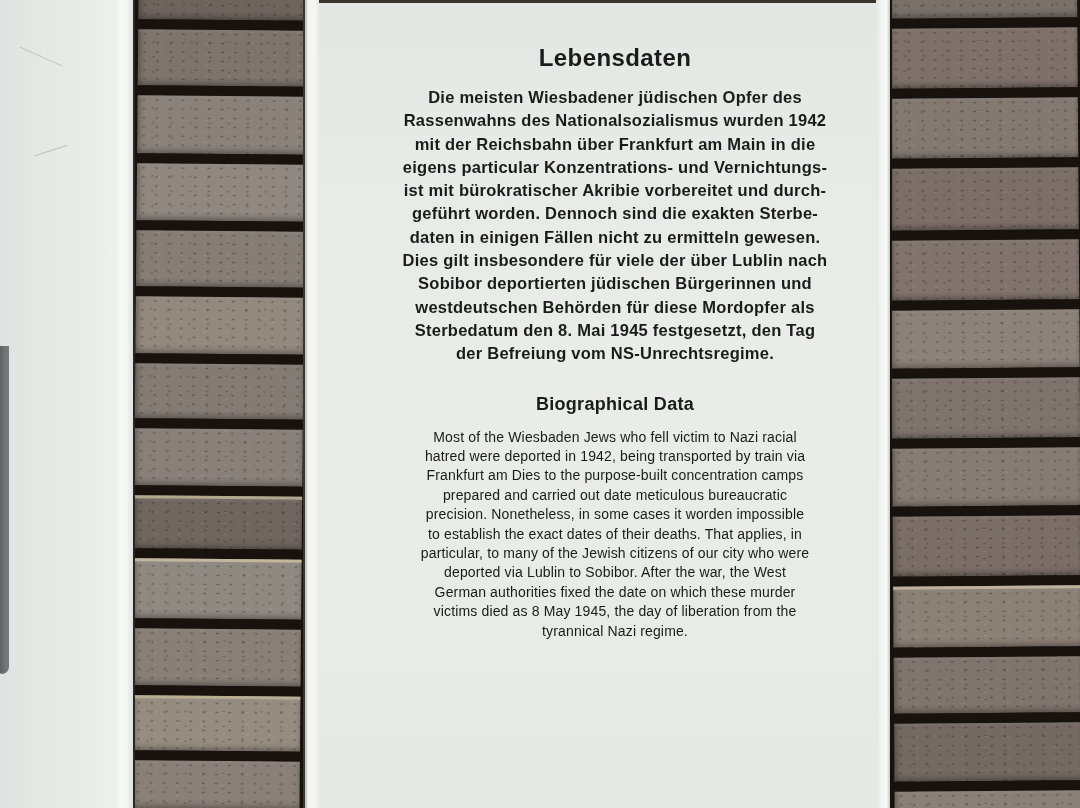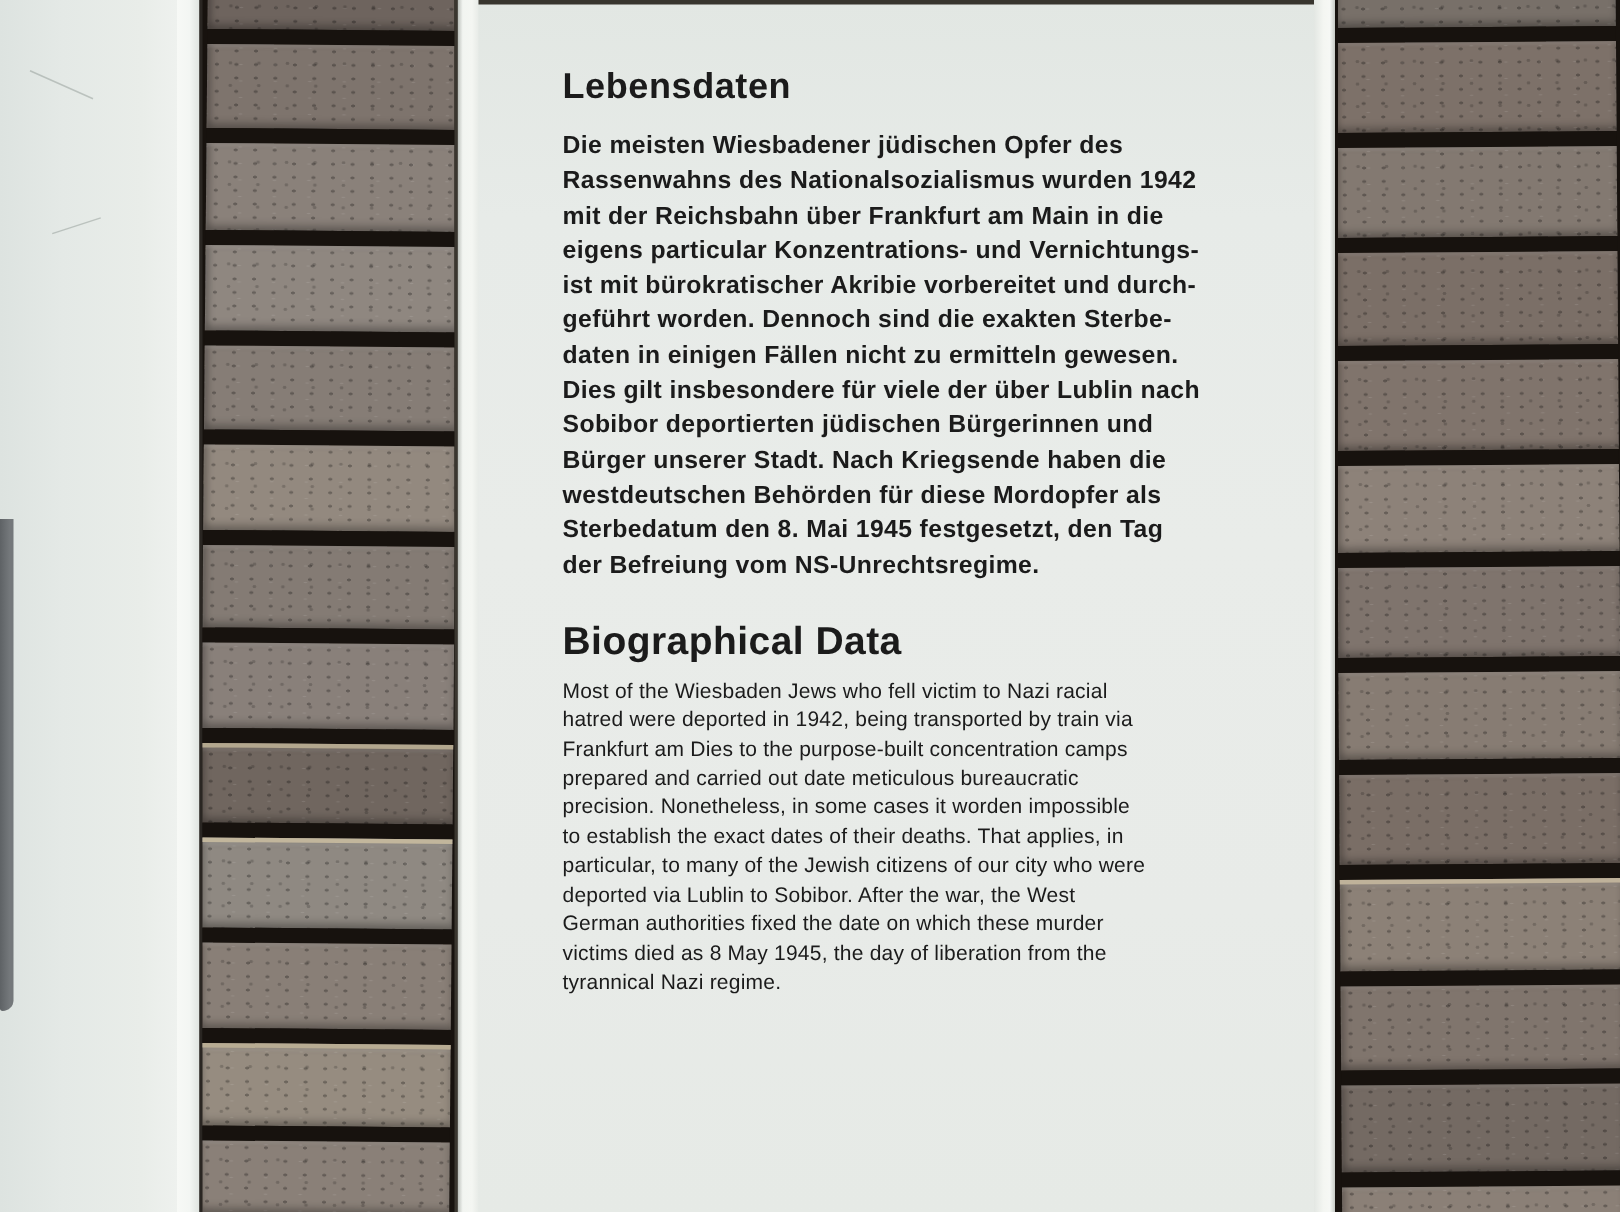--- a/index.html
+++ b/index.html
@@ -1,19 +1,20 @@
 <!DOCTYPE html>
 <html style="--mortar: #17120e; --sign_face: #e7ebe8; --sign_edge: #f4f6f2; --sign_topline: #38352e; --band_face: #e4e9e6; --band_edge: #f3f6f3; --gray_panel: #74787b; --text: #1b1b1b;"><head>
 <meta charset="utf-8">
 <style>
   html,body{margin:0;padding:0;background:#202020;}
   .scene{
     position:relative;width:1080px;height:808px;overflow:hidden;
     font-family:"Liberation Sans", sans-serif;
     background:var(--mortar);
+    text-align:center;
   }
   
   .band{
     position:absolute;left:0;top:0;width:118px;height:808px;
     background:linear-gradient(90deg,#dde3e0 0%,var(--band_face) 35%,#e9ede9 80%,#eef1ee 100%);
   }
   .band-strip{
     position:absolute;left:118px;top:0;width:15px;height:808px;
     background:linear-gradient(90deg,#f7f9f6,var(--band_edge) 55%,#dfe4e0 100%);
     border-right:3px solid #2a2622;
@@ -70,21 +71,21 @@
   .sign-content{
     position:absolute;left:56px;top:44px;width:480px;color:var(--text);
   }
   .heading-de{
     font-size:24px;line-height:28px;font-weight:bold;letter-spacing:.4px;margin:0 0 14px 0;
   }
   .para-de .line{
     font-size:16.5px;line-height:23.3px;font-weight:bold;letter-spacing:.25px;white-space:nowrap;
   }
   .heading-en{
-    font-size:26px;line-height:24px;font-weight:bold;letter-spacing:.3px;margin:26px 0 12px 0;
+    font-size:18px;line-height:24px;font-weight:bold;letter-spacing:.3px;margin:26px 0 12px 0;
   }
   .para-en .line{
     font-size:14px;line-height:19.4px;font-weight:normal;letter-spacing:.15px;white-space:nowrap;
   }
 </style>
 </head>
 <body>
 
 <div class="scene">
 
@@ -134,21 +135,20 @@
         <div class="para-de">
             <div class="line">Die meisten Wiesbadener jüdischen Opfer des</div>
             <div class="line">Rassenwahns des Nationalsozialismus wurden 1942</div>
             <div class="line">mit der Reichsbahn über Frankfurt am Main in die</div>
             <div class="line">eigens particular Konzentrations- und Vernichtungs-</div>
             <div class="line">ist mit bürokratischer Akribie vorbereitet und durch-</div>
             <div class="line">geführt worden. Dennoch sind die exakten Sterbe-</div>
             <div class="line">daten in einigen Fällen nicht zu ermitteln gewesen.</div>
             <div class="line">Dies gilt insbesondere für viele der über Lublin nach</div>
             <div class="line">Sobibor deportierten jüdischen Bürgerinnen und</div>
-            <div class="line">Bürger unserer Stadt. Nach Kriegsende haben die</div>
             <div class="line">westdeutschen Behörden für diese Mordopfer als</div>
             <div class="line">Sterbedatum den 8. Mai 1945 festgesetzt, den Tag</div>
             <div class="line">der Befreiung vom NS-Unrechtsregime.</div>
           </div>
         <h2 class="heading-en">Biographical Data</h2>
         <div class="para-en">
             <div class="line">Most of the Wiesbaden Jews who fell victim to Nazi racial</div>
             <div class="line">hatred were deported in 1942, being transported by train via</div>
             <div class="line">Frankfurt am Dies to the purpose-built concentration camps</div>
             <div class="line">prepared and carried out date meticulous bureaucratic</div>

